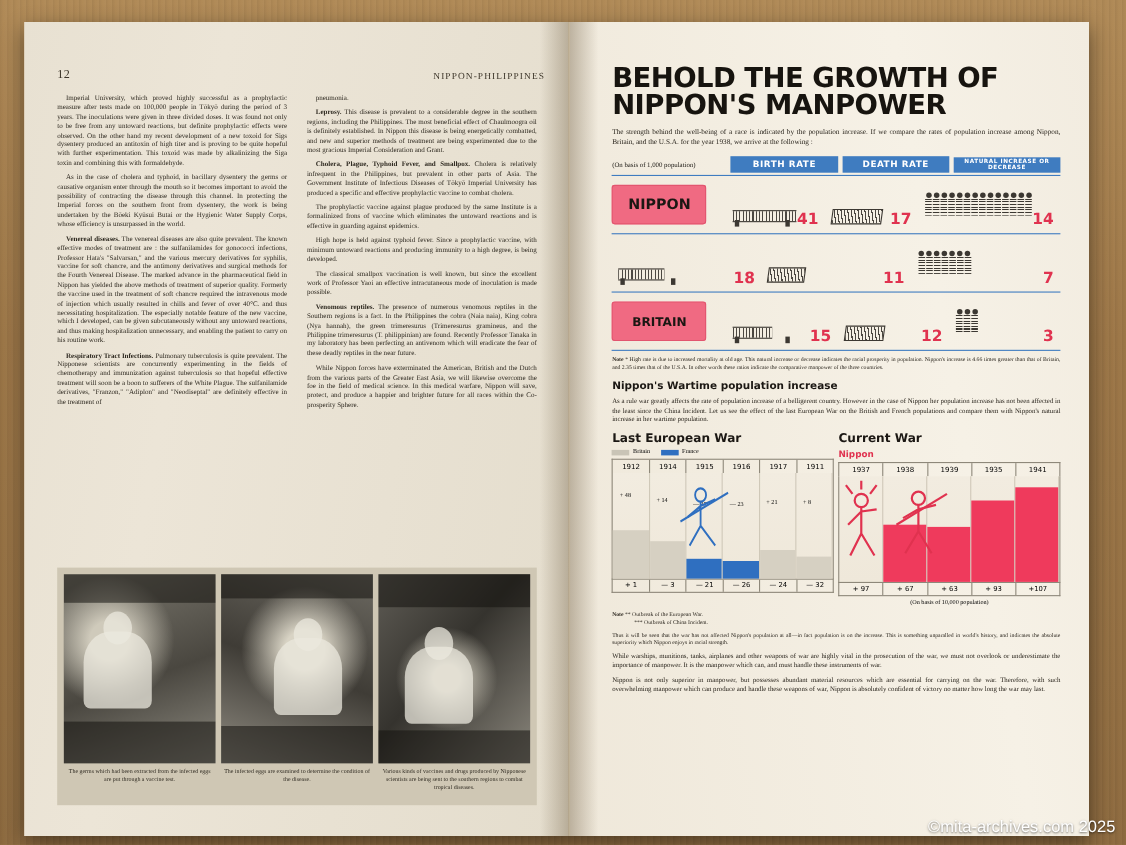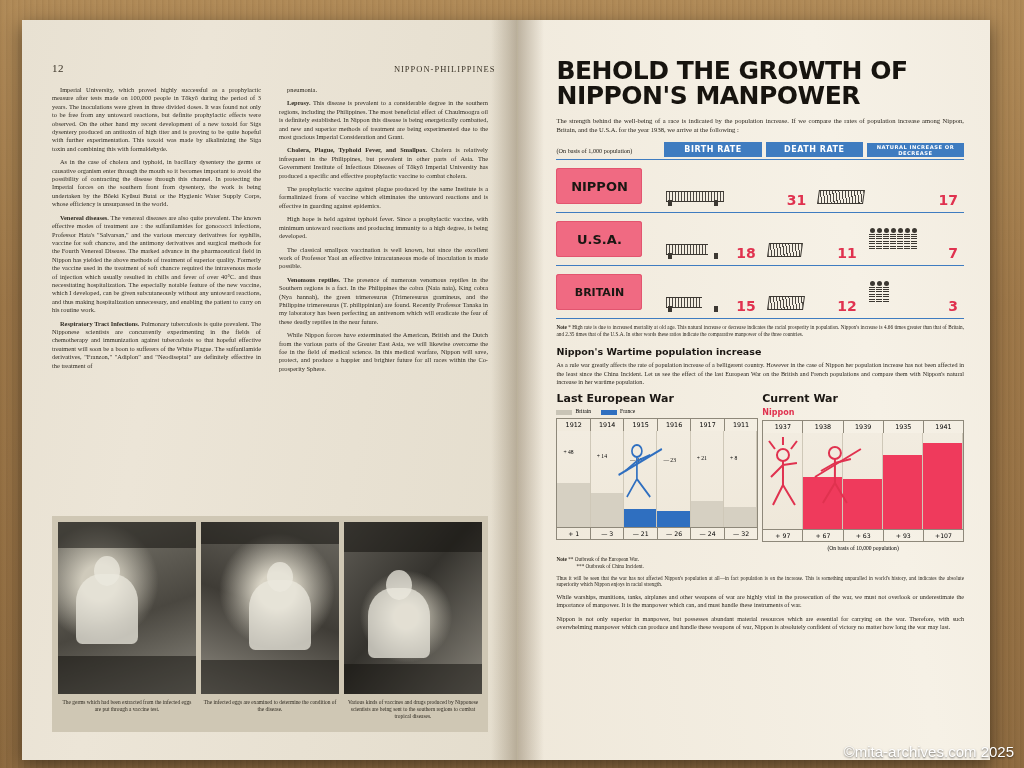--- a/index.html
+++ b/index.html
@@ -315,36 +315,50 @@
         <div class="crow">
           <div class="country">
             <div class="flagbox">
               <span>NIPPON</span>
             </div>
           </div>
           <div class="cell">
             <div class="glyphs">
                 <div class="bed"></div>
               </div>
-            <div class="num">31</div>
+            <div class="num">41</div>
           </div>
           <div class="cell">
             <div class="glyphs">
                 <div class="coffin"></div>
               </div>
             <div class="num">17</div>
           </div>
+          <div class="cell">
+            <div class="soldiers">
+              <div class="sold"></div>
+                <div class="sold"></div>
+                <div class="sold"></div>
+                <div class="sold"></div>
+                <div class="sold"></div>
+                <div class="sold"></div>
+                <div class="sold"></div>
+                <div class="sold"></div>
+                <div class="sold"></div>
+                <div class="sold"></div>
+                <div class="sold"></div>
+                <div class="sold"></div>
+                <div class="sold"></div>
+                <div class="sold"></div>
+            </div>
+            <div class="num">14</div>
+          </div>
         </div>
 
         <div class="crow">
-          <div class="country">
-            <div class="flagbox">
-              <span>U.S.A.</span>
-            </div>
-          </div>
           <div class="cell">
             <div class="glyphs">
                 <div class="bed" style="width:42px;"></div>
               </div>
             <div class="num">18</div>
           </div>
           <div class="cell">
             <div class="glyphs">
                 <div class="coffin" style="width:32px;"></div>
               </div>

